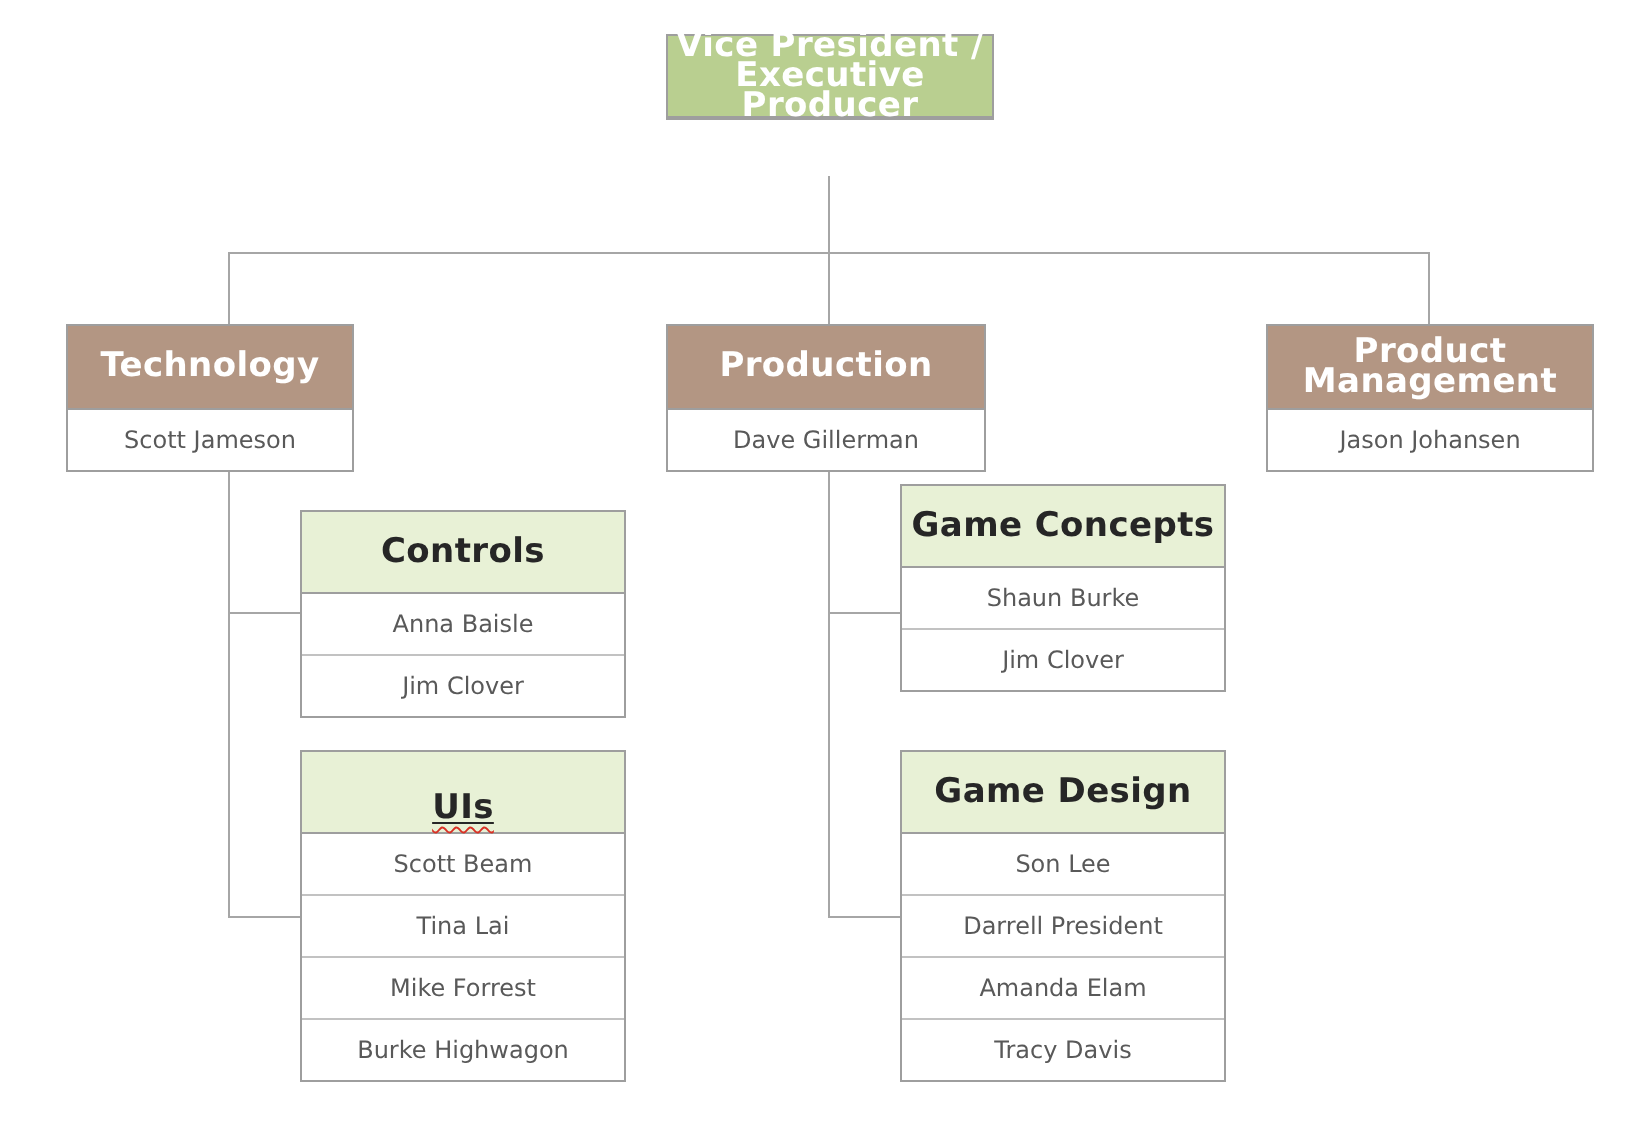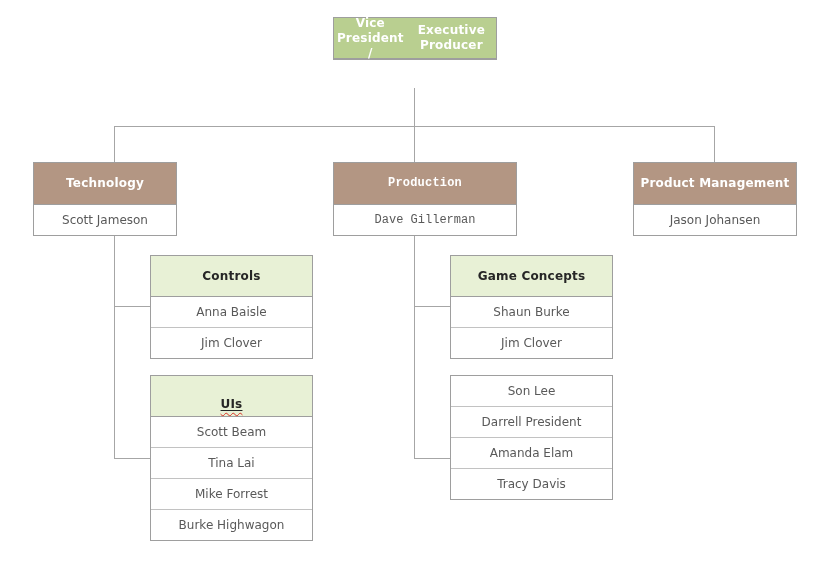--- a/index.html
+++ b/index.html
@@ -11,23 +11,23 @@
     overflow:hidden;
   }
   .cline{position:absolute;background:var(--connector,#a6a6a6);}
   .node{
     position:absolute;
     background:#ffffff;
     border:1px solid var(--border,#9e9e9e);
     box-sizing:border-box;
   }
   .hdr{
-    display:flex;flex-direction:row;align-items:center;justify-content:center;
+    display:flex;flex-direction:column;align-items:center;justify-content:center;
     border-bottom:1px solid var(--border,#9e9e9e);
-    font-weight:bold;font-size:12px;line-height:15px;text-align:center;
+    font-weight:bold;font-size:17px;line-height:15px;text-align:center;
     letter-spacing:.2px;
   }
   .hdr-root{height:40px;background:var(--top-header-bg,#b9cf90);color:var(--header-text,#ffffff);}
   .hdr-dept{height:41px;background:var(--dept-header-bg,#b39683);color:var(--header-text,#ffffff);}
   .hdr-team{height:40px;background:var(--team-header-bg,#e8f1d6);color:var(--team-header-text,#262626);}
   .row{
     display:flex;align-items:center;justify-content:center;
     height:30px;font-size:12px;color:var(--name-text,#595959);
   }
   .row + .row{border-top:1px solid var(--divider,#c2c2c2);}
@@ -60,21 +60,21 @@
       <span>Vice President /</span>
       <span>Executive Producer</span>
     </div>
   </div>
 
   <div class="node" style="left:33px;top:162px;width:144px;">
     <div class="hdr hdr-dept">Technology</div>
     <div class="row">Scott Jameson</div>
   </div>
 
-  <div class="node" style="left:333px;top:162px;width:184px;font-family:Liberation Mono, monospace;">
+  <div class="node" style="left:333px;top:162px;width:160px;">
     <div class="hdr hdr-dept">Production</div>
     <div class="row">Dave Gillerman</div>
   </div>
 
   <div class="node" style="left:633px;top:162px;width:164px;">
     <div class="hdr hdr-dept">Product Management</div>
     <div class="row">Jason Johansen</div>
   </div>
 
   <div class="node" style="left:150px;top:255px;width:163px;">
@@ -86,26 +86,27 @@
   <div class="node" style="left:150px;top:375px;width:163px;">
     <div class="hdr hdr-team">
       <span class="title-underline"><span class="squiggle">UIs</span></span>
     </div>
     <div class="row">Scott Beam</div>
     <div class="row">Tina Lai</div>
     <div class="row">Mike Forrest</div>
     <div class="row">Burke Highwagon</div>
   </div>
 
-  <div class="node" style="left:450px;top:255px;width:163px;">
+  <div class="node" style="left:450px;top:242px;width:163px;">
     <div class="hdr hdr-team">Game Concepts</div>
     <div class="row">Shaun Burke</div>
     <div class="row">Jim Clover</div>
   </div>
 
   <div class="node" style="left:450px;top:375px;width:163px;">
+    <div class="hdr hdr-team">Game Design</div>
     <div class="row">Son Lee</div>
     <div class="row">Darrell President</div>
     <div class="row">Amanda Elam</div>
     <div class="row">Tracy Davis</div>
   </div>
 
 </div>
 
 </body></html>

